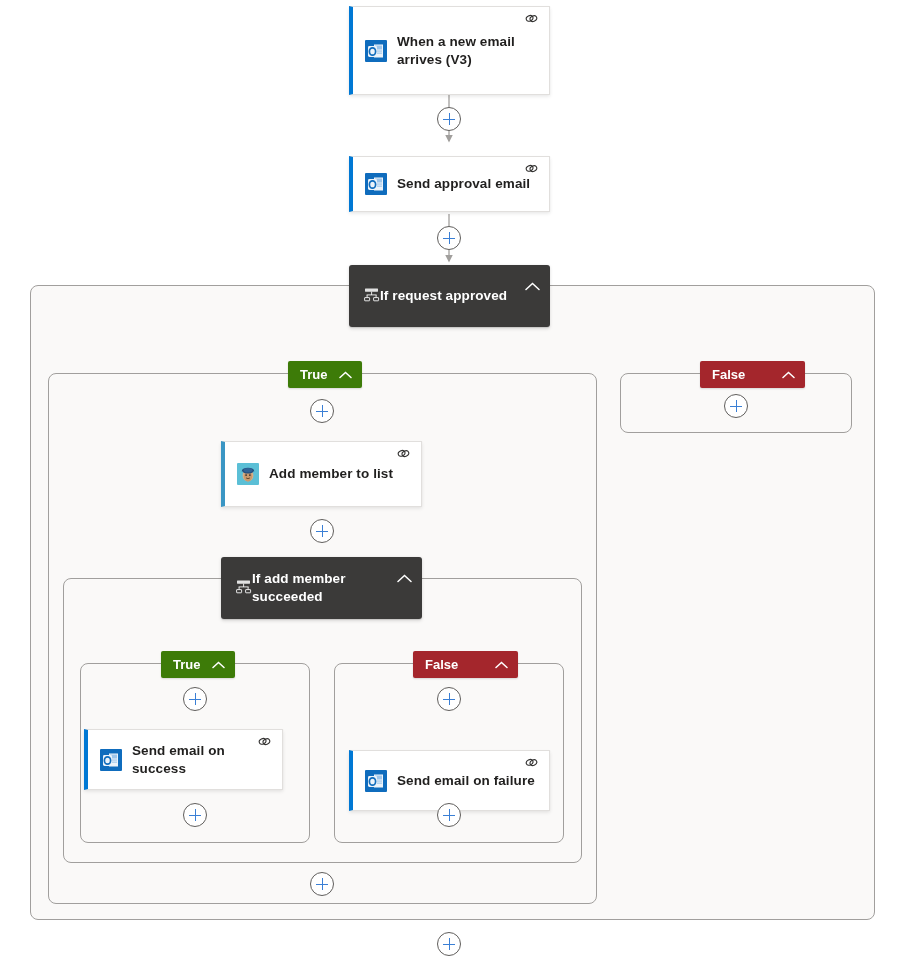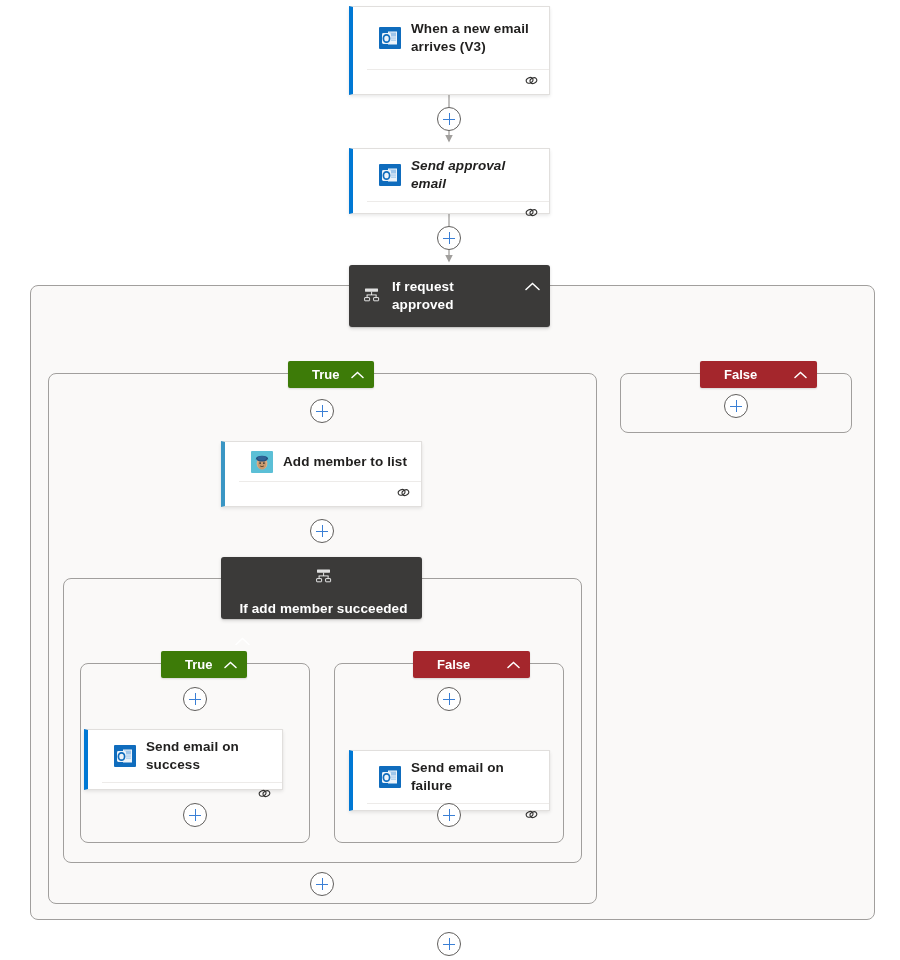--- a/index.html
+++ b/index.html
@@ -21,21 +21,21 @@
     border-radius: 8px;
   }
 
   
   .card {
     position: absolute;
     background: #ffffff;
     border: 1px solid #e1dfdd;
     border-left: 4px solid #0078d4;
     box-shadow: 0 1.6px 3.6px rgba(0,0,0,.10), 0 .3px .9px rgba(0,0,0,.10);
-    display: flex; flex-direction: column; padding-left: 14px;
+    display: flex; flex-direction: row;
   }
   .card.mailchimp { border-left-color: #3a96c4; }
   .card-head {
     flex: 1 1 auto;
     display: flex; align-items: center; gap: 10px;
     padding: 8px 10px 8px 12px;
   }
   .card-title {
     font-size: 13.5px; font-weight: 600; color: #201f1e;
     line-height: 1.32; letter-spacing: .1px;
@@ -50,34 +50,34 @@
   .app-icon { width: 22px; height: 22px; flex: 0 0 22px; border-radius: 1px; position: relative; }
   .app-icon.outlook { background: #0f6cbd; }
   .app-icon.mailchimp { background: #5bbfd6; }
 
   
   .cond {
     position: absolute;
     background: #3b3a39;
     border-radius: 3px;
     box-shadow: 0 1.6px 3.6px rgba(0,0,0,.13), 0 .3px .9px rgba(0,0,0,.11);
-    display: flex; align-items: center; gap: 12px;
+    display: flex; align-items: center; 
     padding: 10px 10px 10px 14px;
   }
   .cond-title {
     font-size: 13.5px; font-weight: 700; color: #ffffff;
     line-height: 1.35; flex: 1 1 auto; letter-spacing: .1px;
   }
   .cond-chevron { flex: 0 0 auto; align-self: flex-start; margin-top: 2px; }
 
   
   .badge {
     position: absolute;
     display: flex; align-items: center; gap: 12px;
-    padding: 6px 10px 6px 24px;
+    padding: 6px 10px 6px 12px;
     border-radius: 2px;
     font-size: 13px; font-weight: 700; color: #ffffff;
     box-shadow: 0 1px 2px rgba(0,0,0,.14);
     z-index: 4;
   }
   .badge.true  { background: #3d7b08; }
   .badge.false { background: #a4262c; gap: 37px; }
 
   
   .plus {
@@ -151,21 +151,21 @@
         <svg width="15" height="13" viewBox="0 0 15 13">
           <ellipse cx="5.6" cy="6.4" rx="3.5" ry="2.6" fill="none" stroke="#323130" stroke-width="1.1" transform="rotate(-28 5.6 6.4)"></ellipse>
           <ellipse cx="9.4" cy="6.6" rx="3.5" ry="2.6" fill="none" stroke="#323130" stroke-width="1.1" transform="rotate(-28 9.4 6.6)"></ellipse>
         </svg>
       </span>
     </div>
   </div>
 
   <div class="plus" style="left:437px; top:107px;"></div>
 
-  <div class="card" style="left:349px; top:148px; width:201px; height:66px;font-style:italic;">
+  <div class="card" style="left:349px; top:156px; width:201px; height:56px;">
     <div class="card-head">
       <span class="app-icon outlook">
         <svg width="22" height="22" viewBox="0 0 22 22">
           <rect x="9" y="4.5" width="9" height="13" fill="#ffffff" opacity=".92"></rect>
           <rect x="10" y="5.5" width="7" height="4" fill="#9fc6ea"></rect>
           <rect x="10" y="10.5" width="7" height="1.1" fill="#9fc6ea"></rect>
           <rect x="10" y="12.6" width="7" height="1.1" fill="#9fc6ea"></rect>
           <rect x="3" y="6" width="9" height="11" rx="1.4" fill="#ffffff"></rect>
           <rect x="3" y="6" width="9" height="11" rx="1.4" fill="#0f6cbd" opacity=".08"></rect>
           <ellipse cx="7.5" cy="11.5" rx="3.1" ry="3.7" fill="none" stroke="#0f6cbd" stroke-width="1.7"></ellipse>
@@ -260,21 +260,21 @@
   </div>
 
   <div class="plus" style="left:310px; top:519px;"></div>
 
   <div class="scope" style="left:63px; top:578px; width:519px; height:285px;"></div>
 
   <div class="scope" style="left:80px; top:663px; width:230px; height:180px;"></div>
 
   <div class="scope" style="left:334px; top:663px; width:230px; height:180px;"></div>
 
-  <div class="cond" style="left:221px; top:557px; width:201px; height:62px;flex-direction:column;">
+  <div class="cond" style="left:221px; top:557px; width:201px; height:62px;">
     <span>
       <svg width="17" height="17" viewBox="0 0 17 17">
         <rect x="2" y="2.5" width="13" height="3.2" rx=".4" fill="#ffffff" opacity=".85"></rect>
         <rect x="8.1" y="5.7" width="1" height="3.2" fill="#ffffff" opacity=".85"></rect>
         <rect x="3.6" y="8.4" width="10" height="1" fill="#ffffff" opacity=".85"></rect>
         <rect x="3.6" y="9" width="1" height="2.6" fill="#ffffff" opacity=".85"></rect>
         <rect x="12.6" y="9" width="1" height="2.6" fill="#ffffff" opacity=".85"></rect>
         <rect x="1.6" y="11.6" width="5" height="3.2" rx=".4" fill="none" stroke="#ffffff" stroke-width="1" opacity=".85"></rect>
         <rect x="10.6" y="11.6" width="5" height="3.2" rx=".4" fill="none" stroke="#ffffff" stroke-width="1" opacity=".85"></rect>
       </svg>

